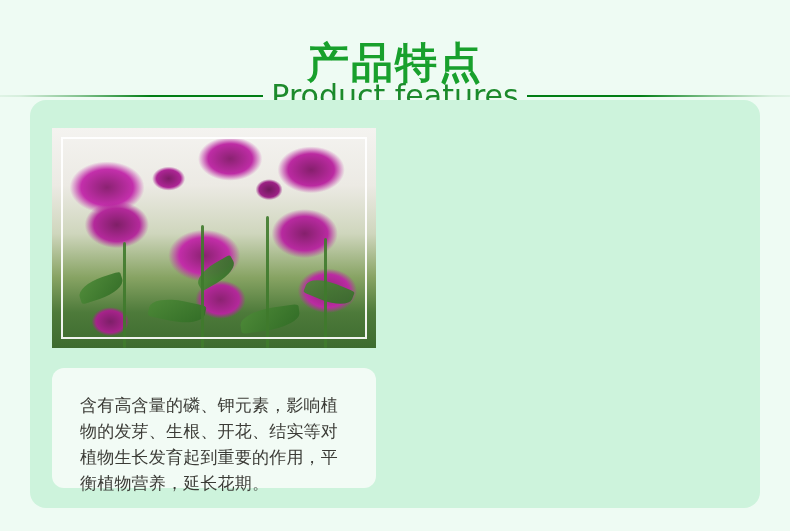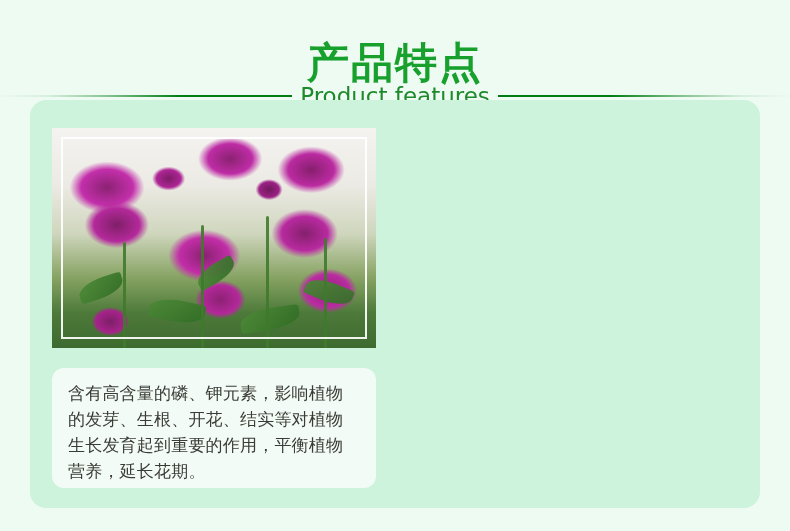--- a/index.html
+++ b/index.html
@@ -55,21 +55,21 @@
     width: 296px;
     background: linear-gradient(to right, rgba(0,125,20,0) 0%, rgba(0,125,20,0.10) 18%, rgba(0,125,20,0.45) 38%, #017d14 62%, #017d14 100%);
     margin-right: 8px;
   }
   .rule-right {
     width: 296px;
     background: linear-gradient(to left, rgba(0,125,20,0) 0%, rgba(0,125,20,0.10) 18%, rgba(0,125,20,0.45) 38%, #017d14 62%, #017d14 100%);
     margin-left: 8px;
   }
   .header-subtitle {
-    font-size: 23px;
+    font-size: 30px;
     line-height: 26px;
     color: #1d8a2c;
     white-space: nowrap;
     font-family: "DejaVu Sans", "Liberation Sans", sans-serif;
   }
 
   
   .card {
     position: absolute;
     left: 30px;
@@ -195,21 +195,21 @@
     left: 0;
     top: 268px;
     width: 324px;
     height: 120px;
     background: #f2fbf5;
     border-radius: 12px;
     box-sizing: border-box;
     padding: 12px 16px 10px 16px;
   }
   .text-box p {
-    margin: 0;
+    margin: 12px;
     font-size: 17px;
     line-height: 26px;
     color: #3b3b36;
     letter-spacing: 0.2px;
     font-family: "DejaVu Sans", "Liberation Sans", sans-serif;
   }
 </style>
 </head>
 <body>
 

